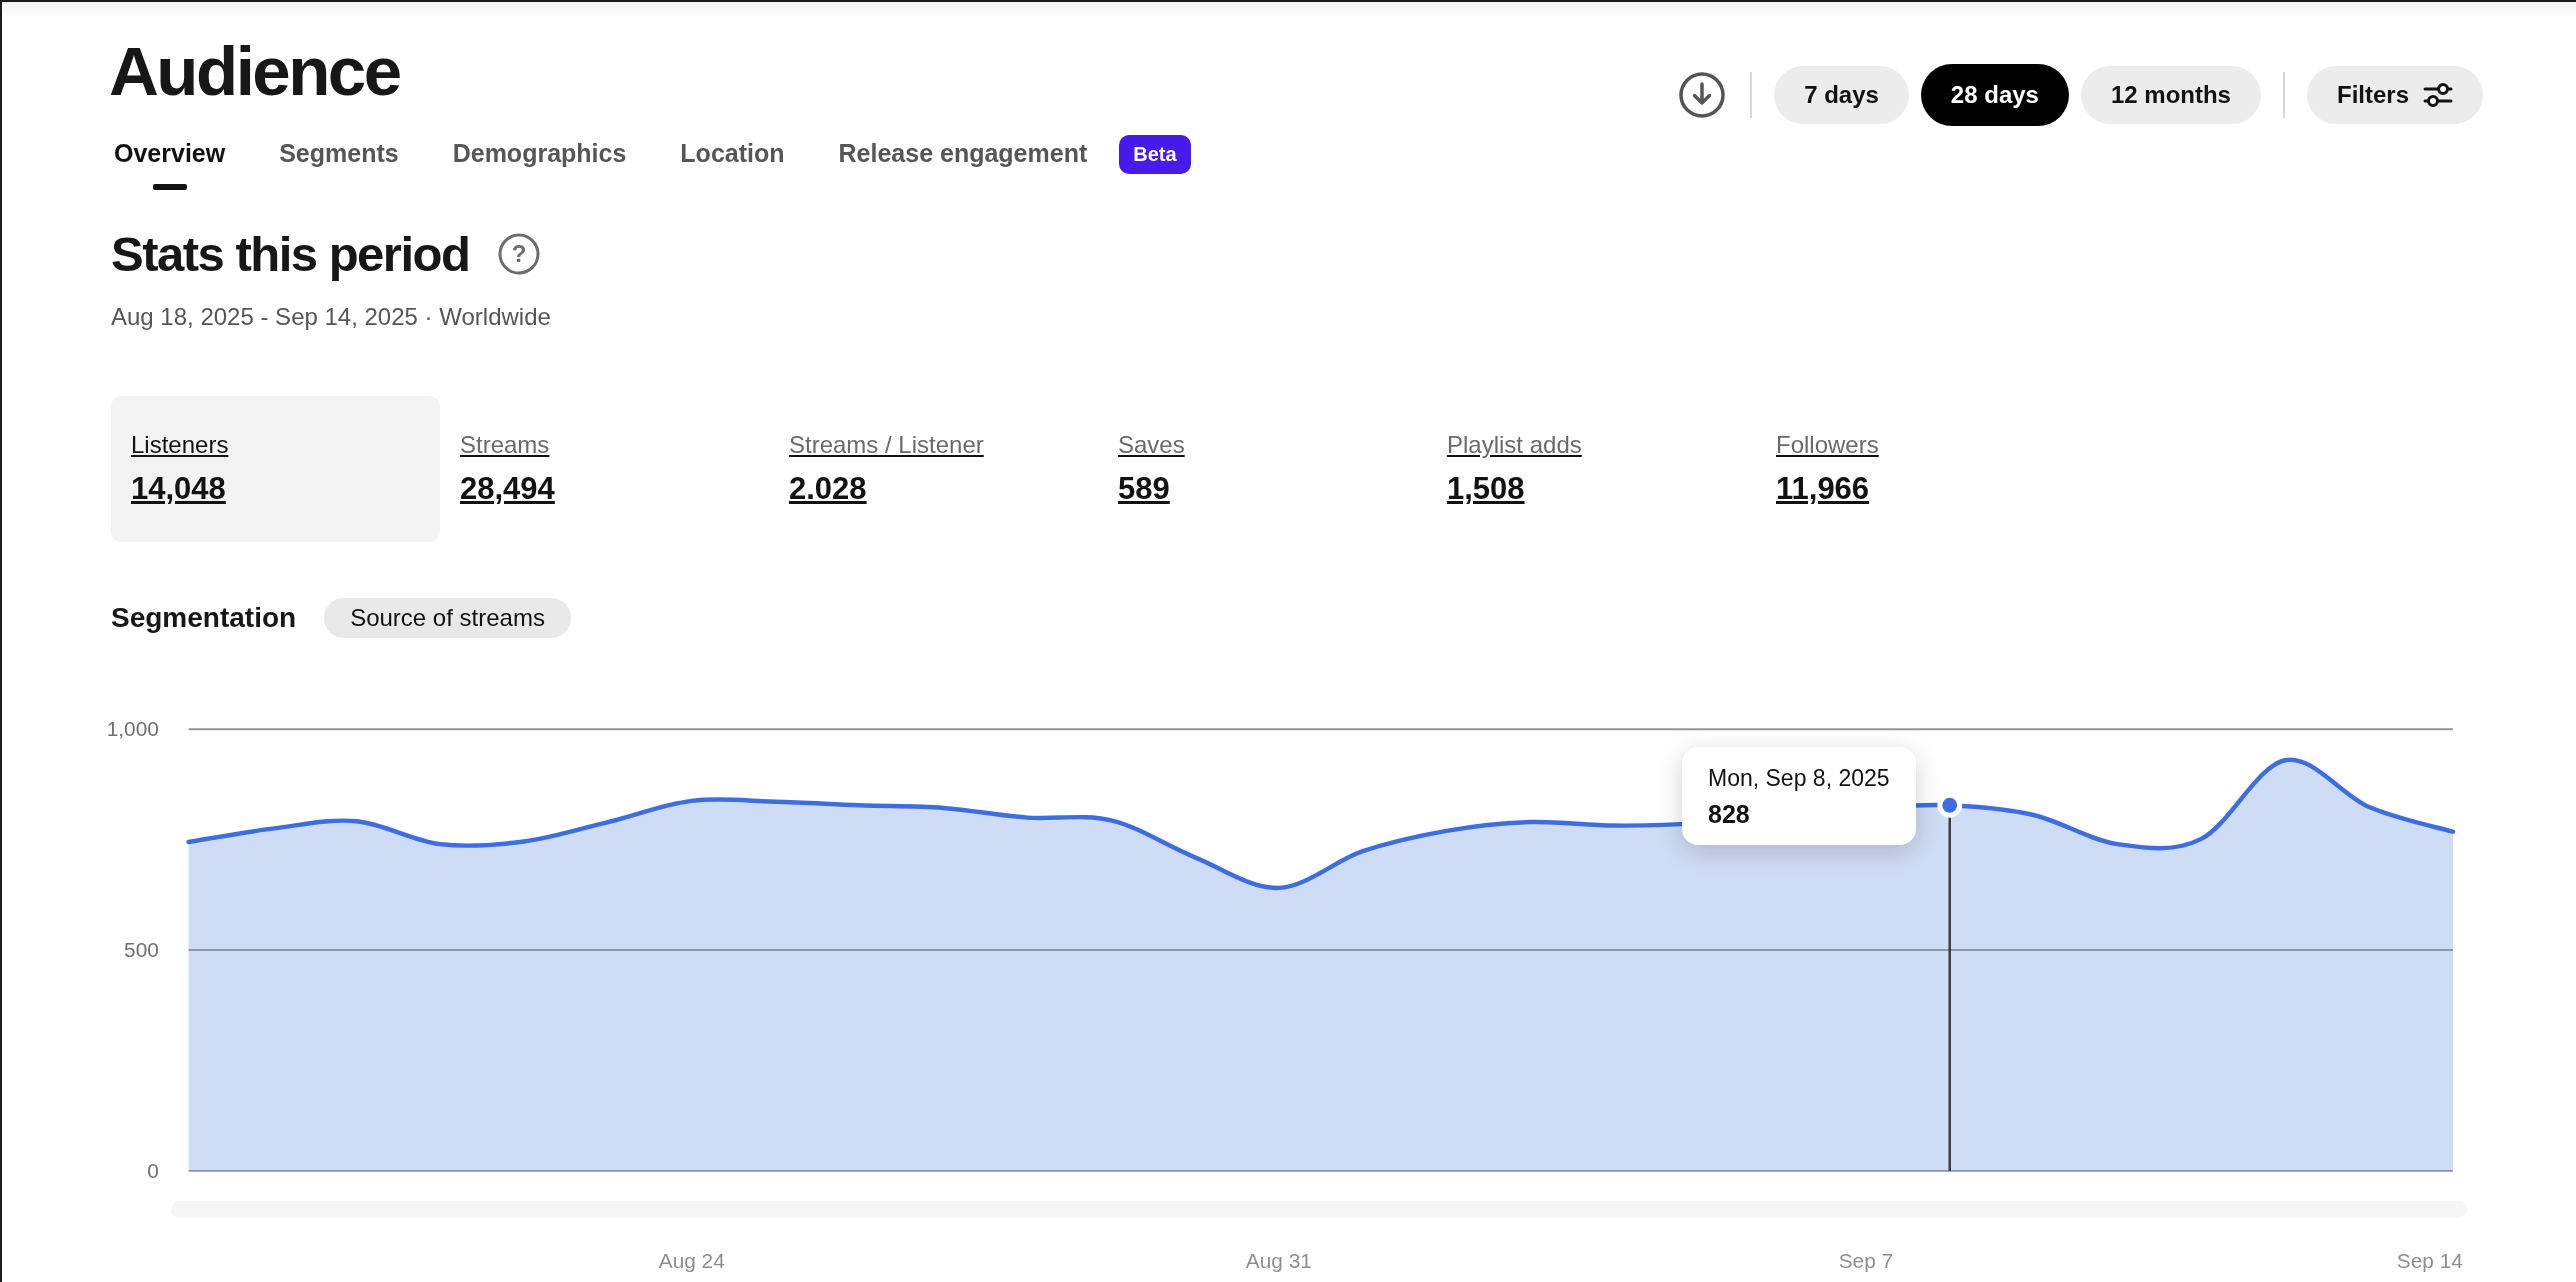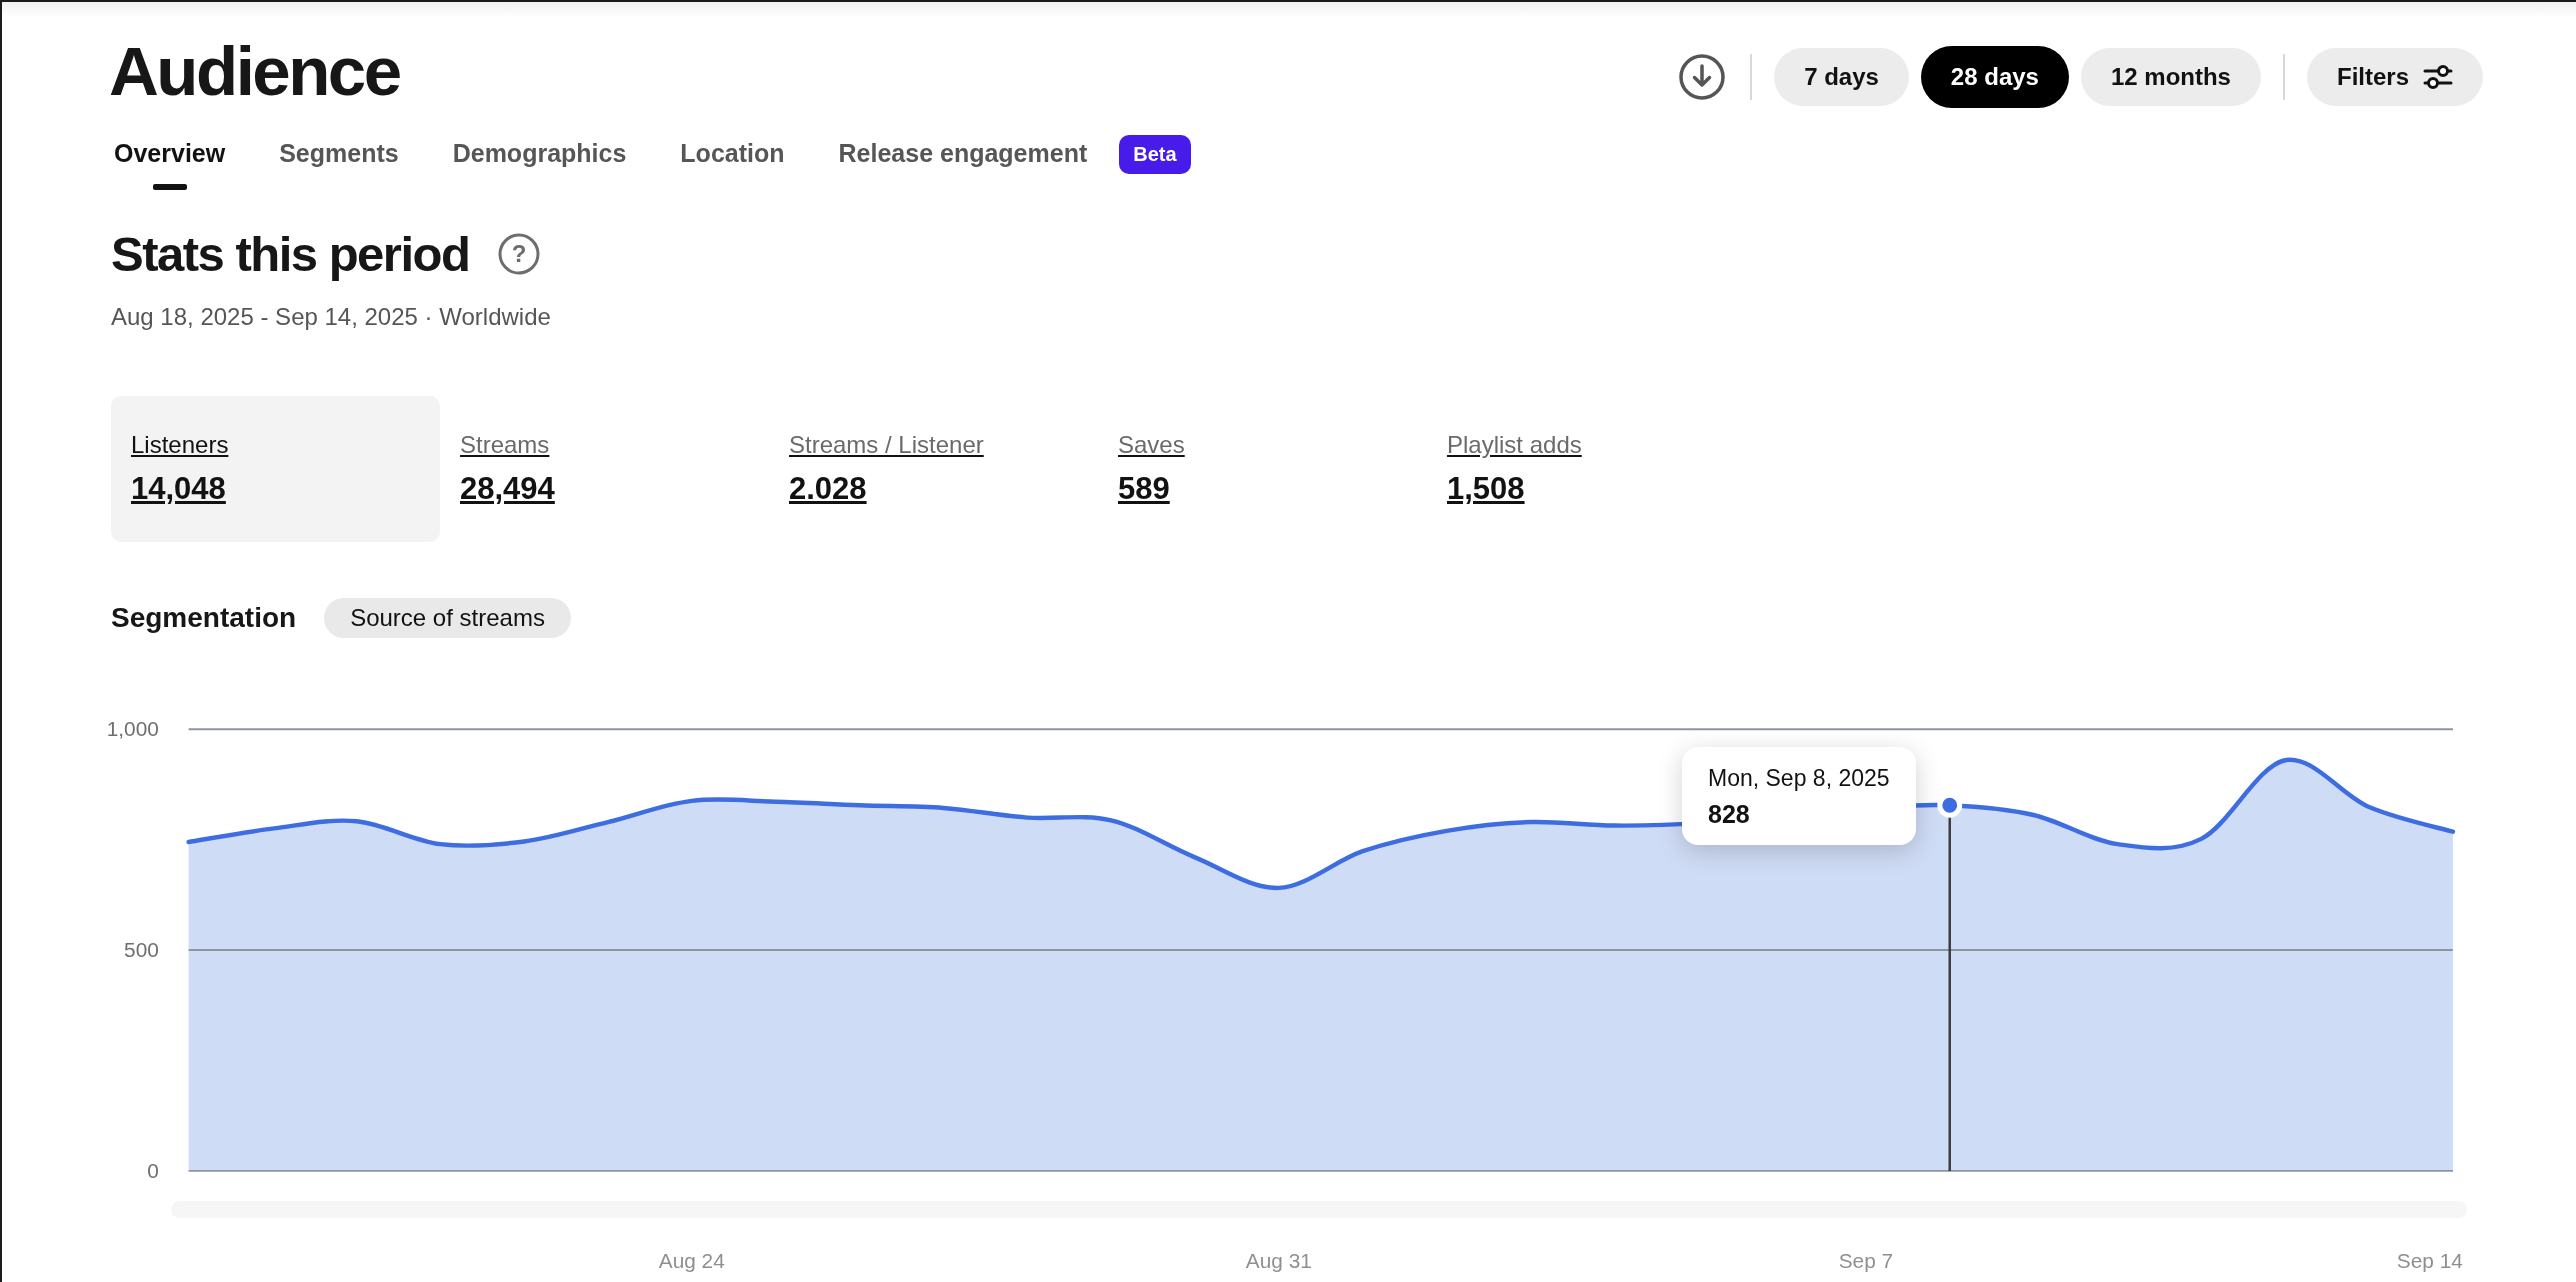--- a/index.html
+++ b/index.html
@@ -10,21 +10,21 @@
     color:#121212;
     border-top:2px solid #1c1c1c;
     border-left:2px solid #1c1c1c;
     box-sizing:border-box;
   }
   .top-shade{position:absolute;left:0;top:0;width:100%;height:16px;
     background:linear-gradient(#f2f2f2,#ffffff);pointer-events:none;}
   
   .page-title{position:absolute;left:107px;top:30px;font-size:69px;font-weight:800;
     letter-spacing:-2.5px;color:#171717;margin:0;}
-  .controls{position:absolute;right:93px;top:44px;height:62px;display:flex;align-items:center;gap:22px;}
+  .controls{position:absolute;right:93px;top:62px;height:62px;display:flex;align-items:center;gap:22px;}
   .icon-btn{width:52px;height:52px;border:none;background:transparent;cursor:pointer;
     display:flex;align-items:center;justify-content:center;padding:0;}
   .vdivider{width:2px;height:46px;background:#d8d8d8;}
   .pill-group{display:flex;align-items:center;gap:12px;}
   .pill{height:58px;border:none;border-radius:29px;background:#ececec;color:#121212;
     font-size:24px;font-weight:600;padding:0 30px;cursor:pointer;
     font-family:"Liberation Sans","DejaVu Sans",sans-serif;display:flex;align-items:center;gap:14px;}
   .pill.selected{background:#000000;color:#ffffff;height:62px;border-radius:31px;}
   
   .tabs{position:absolute;left:112px;top:137px;display:flex;align-items:center;gap:54px;}
@@ -127,20 +127,24 @@
       <div class="stat-value">2.028</div>
     </div>
     <div class="stat-card">
       <div class="stat-label">Saves</div>
       <div class="stat-value">589</div>
     </div>
     <div class="stat-card">
       <div class="stat-label">Playlist adds</div>
       <div class="stat-value">1,508</div>
     </div>
+    <div class="stat-card">
+      <div class="stat-label">Followers</div>
+      <div class="stat-value">11,966</div>
+    </div>
   </div>
 
 <div class="segmentation-row">
   <span class="segmentation-label">Segmentation</span>
   <button class="chip">Source of streams</button>
 </div>
 
 <svg class="chart-svg" id="chart-svg" viewBox="0 0 2596 1292">
     <path d="M188.0,846.5C202.1,844.3 244.3,836.6 272.5,833.1C300.7,829.6 328.9,823.0 357.0,825.6C385.2,828.2 413.4,845.3 441.6,848.7C469.7,852.1 497.9,849.7 526.1,846.0C554.2,842.3 582.4,833.3 610.6,826.5C638.8,819.6 666.9,808.5 695.1,805.1C723.3,801.7 751.5,805.2 779.6,806.0C807.8,806.7 836.0,808.5 864.1,809.5C892.3,810.6 920.5,810.1 948.7,812.2C976.8,814.3 1005.0,819.9 1033.2,822.0C1061.4,824.1 1089.5,818.0 1117.7,824.7C1145.9,831.3 1174.0,850.7 1202.2,862.0C1230.4,873.4 1258.6,893.8 1286.7,892.8C1314.9,891.7 1343.1,865.4 1371.3,855.8C1399.4,846.3 1427.6,840.2 1455.8,835.3C1484.0,830.5 1512.1,827.3 1540.3,826.5C1568.5,825.6 1596.6,829.9 1624.8,830.0C1653.0,830.2 1681.2,829.6 1709.3,827.3C1737.5,825.1 1765.7,819.3 1793.9,816.7C1822.0,814.1 1850.2,813.0 1878.4,811.8C1906.5,810.6 1934.7,808.3 1962.9,809.5C1991.1,810.8 2019.2,812.8 2047.4,819.3C2075.6,825.9 2103.8,844.7 2131.9,848.7C2160.1,852.7 2188.3,857.5 2216.4,843.4C2244.6,829.3 2272.8,769.5 2301.0,764.1C2329.1,758.8 2357.3,799.3 2385.5,811.3C2413.7,823.3 2455.9,832.1 2470.0,836.2L2470,1178L188,1178Z" fill="#cfdcf5" stroke="none"></path>
     <line x1="188" y1="1178" x2="2470" y2="1178" stroke="#8e95a0" stroke-width="2"></line>

